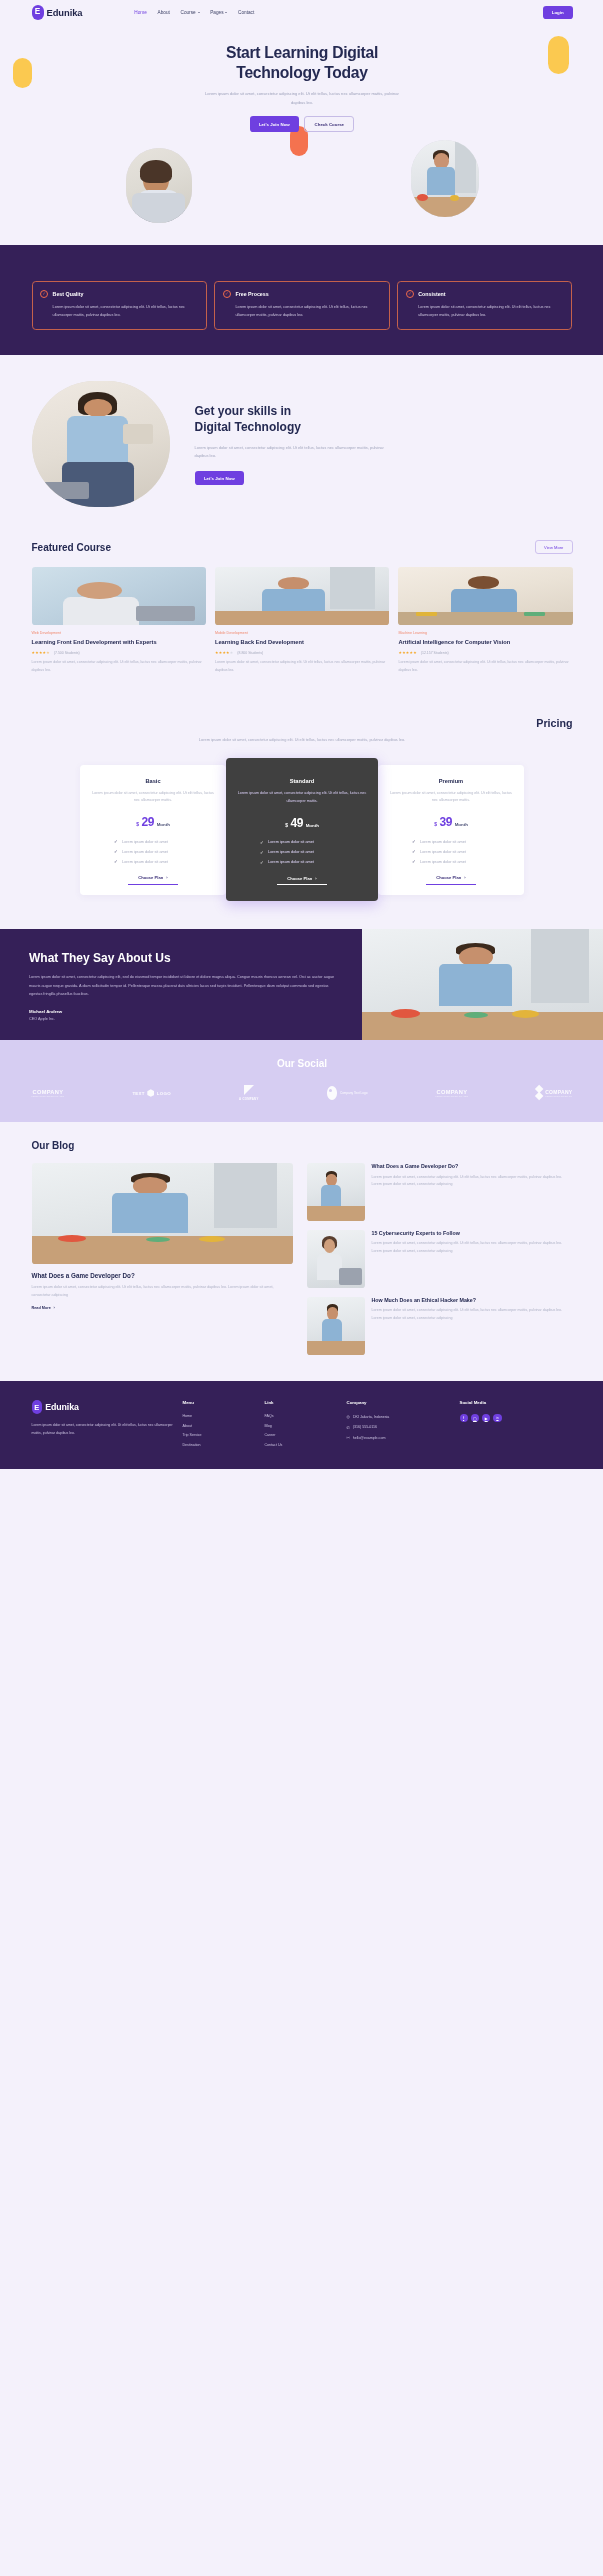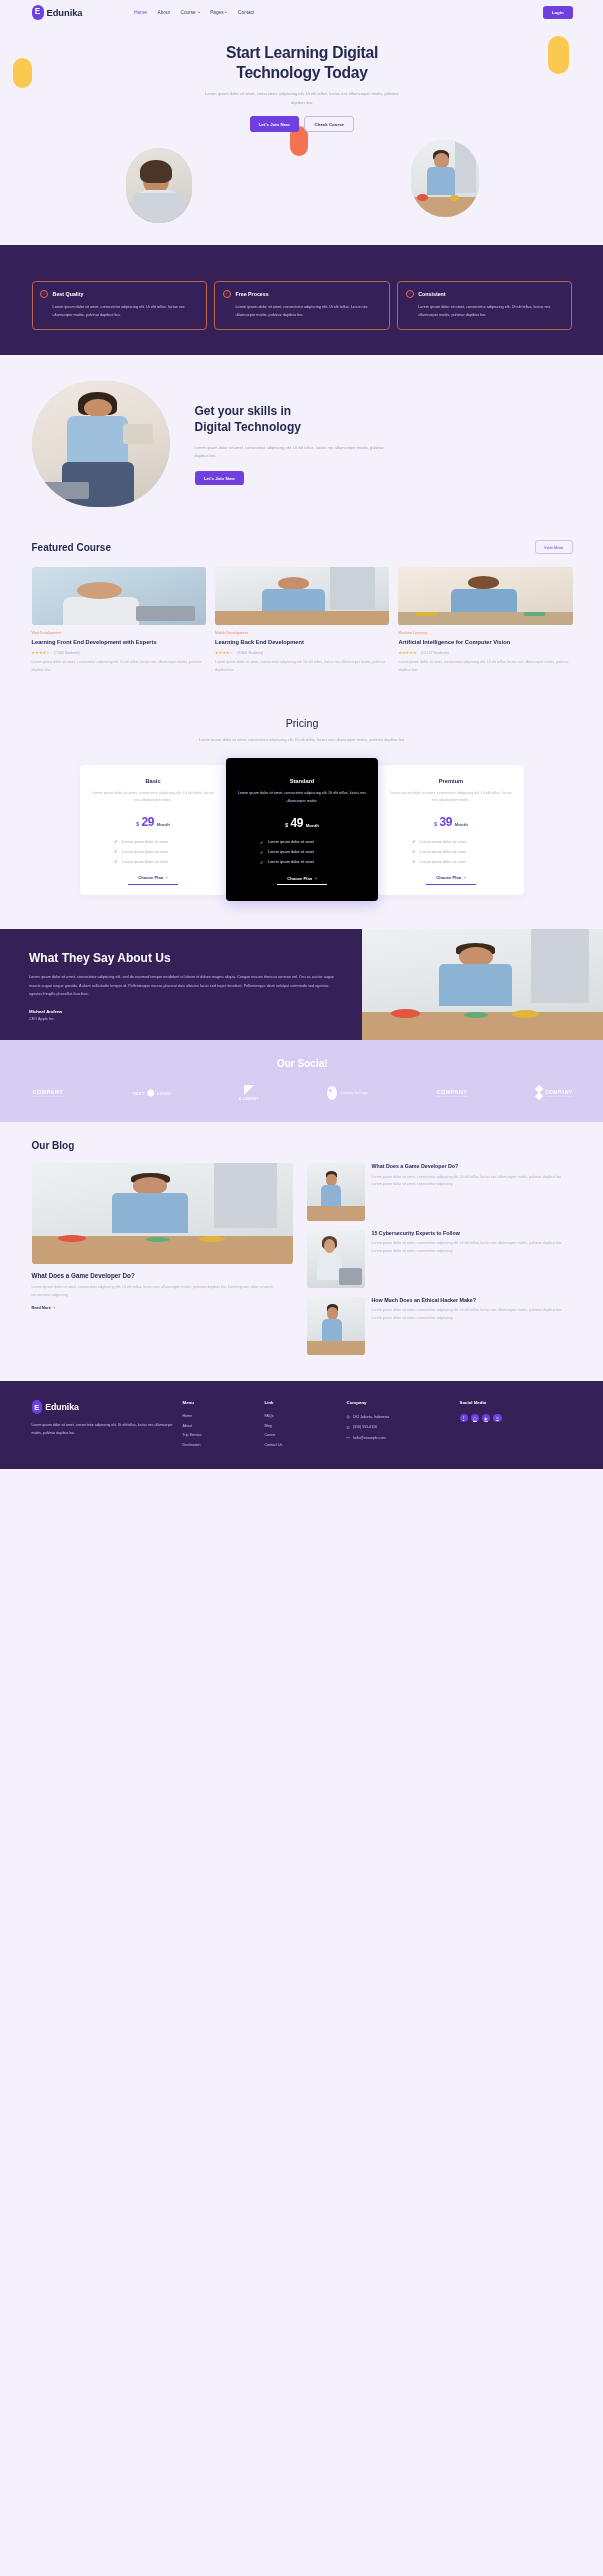--- a/index.html
+++ b/index.html
@@ -146,29 +146,29 @@
   .course-cat { font-size: 3.6px; color: #f08a70; margin-top: 5.7px; }
   .course-title { font-size: 5.7px; font-weight: 700; line-height: 1.45; margin-top: 3.1px; color: #252a52; }
   .rating-row { display: flex; align-items: center; gap: 3.8px; margin-top: 4.4px; }
   .stars { color: #f5a623; font-size: 3.8px; letter-spacing: 0.3px; }
   .stars .off { color: #d9dbe4; }
   .students { font-size: 3.5px; color: #a6aabd; }
   .course-desc { font-size: 3.6px; color: #aeb2c6; line-height: 2.1; margin-top: 3.8px; }
 
   
   .pricing { background: #f4f1fb; padding: 17.6px 0 28px; }
-  .pricing h2 { text-align: center; font-size: 10.7px; font-weight: 400; color: #252a52; }
+  .pricing h2 { text-align: right; font-size: 10.7px; font-weight: 700; color: #252a52; }
   .pricing .psub { text-align: center; font-size: 3.9px; color: #a3a7be; line-height: 2.2; width: 208px; margin: 7px auto 0; }
   .plans { display: flex; align-items: center; justify-content: center; margin-top: 14px; }
   .plan {
     background: #fff; border-radius: 3.8px; padding: 12.6px 10px 10px; width: 146px;
     text-align: center; box-shadow: 0 1.3px 7.5px rgba(90,70,150,.06);
   }
   .plan.featured-plan {
-    background: #000000; color: #fff; width: 152px; padding: 20px 10px 16.4px; z-index: 2;
+    background: #404040; color: #fff; width: 152px; padding: 20px 10px 16.4px; z-index: 2;
     box-shadow: 0 3.8px 12.6px rgba(111,63,224,.28);
   }
   .plan-name { font-size: 5.7px; font-weight: 700; color: #252a52; }
   .plan.featured-plan .plan-name { color: #fff; }
   .plan-desc { font-size: 3.7px; color: #b0b4c6; line-height: 2.1; margin-top: 5.7px; }
   .plan.featured-plan .plan-desc { color: #ded3fb; }
   .price-row { display: flex; align-items: baseline; justify-content: center; gap: 2.5px; margin-top: 10px; }
   .price-cur { font-size: 5px; font-weight: 700; color: #6f3fe0; }
   .price-amt { font-size: 12px; font-weight: 700; color: #6f3fe0; letter-spacing: -0.3px; }
   .price-per { font-size: 4.4px; font-weight: 700; color: #4a4f75; }

